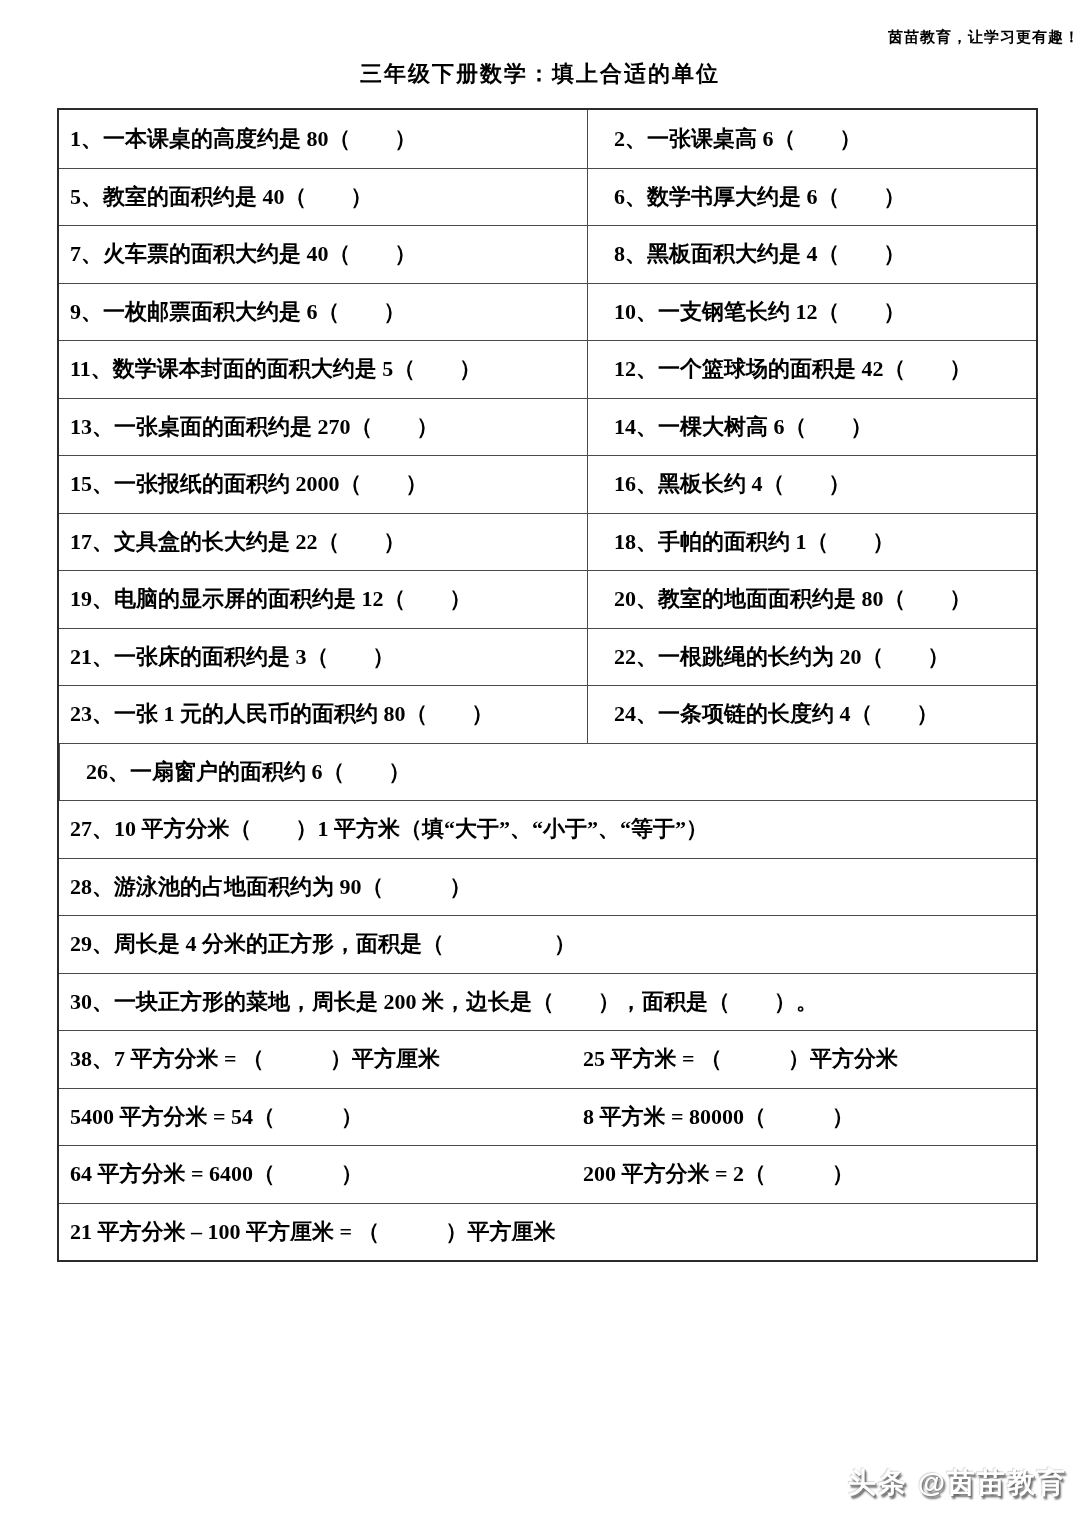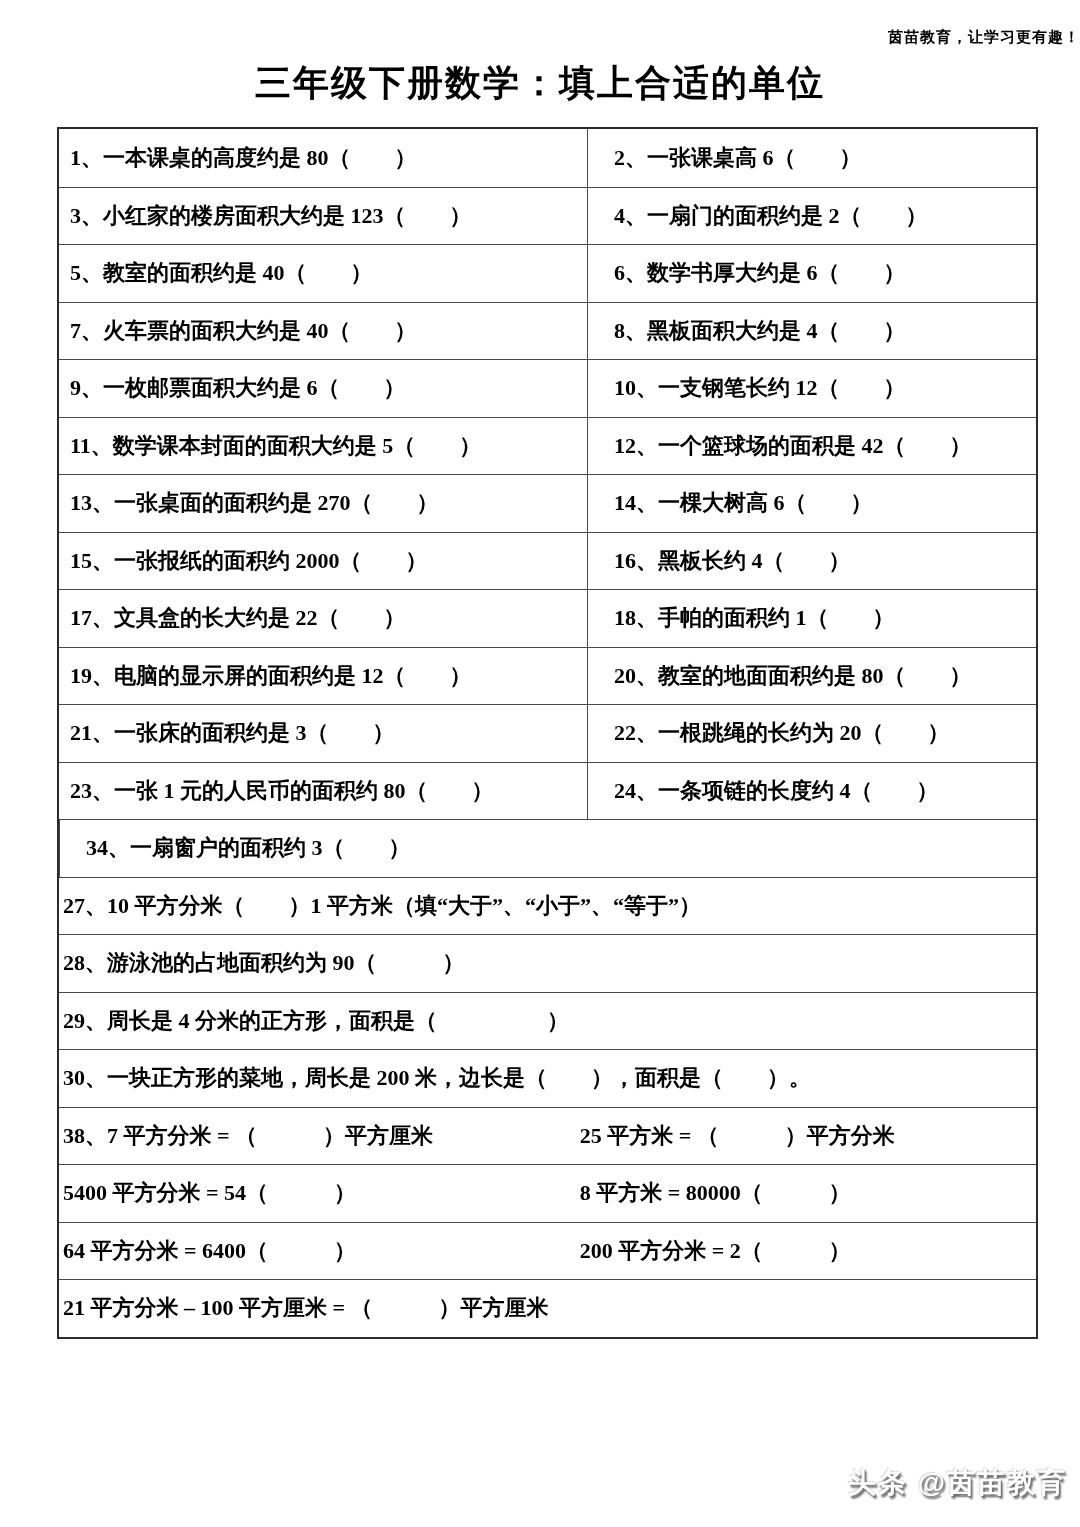--- a/index.html
+++ b/index.html
@@ -12,21 +12,21 @@
   .slogan{
     padding-top:28px;
     text-align:right;
     font-size:15px;
     font-weight:bold;
     letter-spacing:1px;
   }
   .page-title{
     margin-top:12px;
     text-align:center;
-    font-size:36px;
+    font-size:22px;
     font-weight:bold;
     letter-spacing:2px;
   }
   .qtable{
     margin:19px 42px 0 57px;
     border:2px solid #2b2b2b;
   }
   .row{
     display:flex;
     height:57.5px;
@@ -39,21 +39,21 @@
     display:flex;
     align-items:center;
     font-size:22px;
     font-weight:bold;
     box-sizing:border-box;
     white-space:nowrap;
     overflow:hidden;
   }
   .cell-left{width:54.05%;padding-left:11px;}
   .cell-right{flex:1;border-left:1.4px solid #4a4a4a;padding-left:26px;}
-  .cell-full{width:100%;padding-left:4px;}
+  .cell-full{width:100%;padding-left:11px;}
   .seg-left{display:inline-block;width:53.1%;flex:none;}
   .seg-right{flex:1;}
   .watermark{
     position:absolute;
     top:1464px;
     right:13px;
     font-size:28px;
     font-weight:bold;
     letter-spacing:2px;
     color:#ffffff;
@@ -65,24 +65,20 @@
 <body>
 
 <div class="slogan">茵苗教育，让学习更有趣！</div>
 <div class="page-title">三年级下册数学：填上合适的单位</div>
 
 <div class="qtable">
 
   <div class="row">
     <div class="cell cell-left">1、一本课桌的高度约是 80（　　）</div>
     <div class="cell cell-right">2、一张课桌高 6（　　）</div>
-  </div>
-  <div class="row">
-    <div class="cell cell-left">3、小红家的楼房面积大约是 123（　　）</div>
-    <div class="cell cell-right">4、一扇门的面积约是 2（　　）</div>
   </div>
   <div class="row">
     <div class="cell cell-left">5、教室的面积约是 40（　　）</div>
     <div class="cell cell-right">6、数学书厚大约是 6（　　）</div>
   </div>
   <div class="row">
     <div class="cell cell-left">7、火车票的面积大约是 40（　　）</div>
     <div class="cell cell-right">8、黑板面积大约是 4（　　）</div>
   </div>
   <div class="row">
@@ -111,21 +107,21 @@
   </div>
   <div class="row">
     <div class="cell cell-left">21、一张床的面积约是 3（　　）</div>
     <div class="cell cell-right">22、一根跳绳的长约为 20（　　）</div>
   </div>
   <div class="row">
     <div class="cell cell-left">23、一张 1 元的人民币的面积约 80（　　）</div>
     <div class="cell cell-right">24、一条项链的长度约 4（　　）</div>
   </div>
   <div class="row">
-    <div class="cell cell-right">34、一扇窗户的面积约 3（　　）</div>
+    <div class="cell cell-right">26、一扇窗户的面积约 6（　　）</div>
   </div>
 
   <div class="row">
     <div class="cell cell-full">27、10 平方分米（　　）1 平方米（填“大于”、“小于”、“等于”）</div>
   </div>
   <div class="row">
     <div class="cell cell-full">28、游泳池的占地面积约为 90（　　　）</div>
   </div>
   <div class="row">
     <div class="cell cell-full">29、周长是 4 分米的正方形，面积是（　　　　　）</div>

